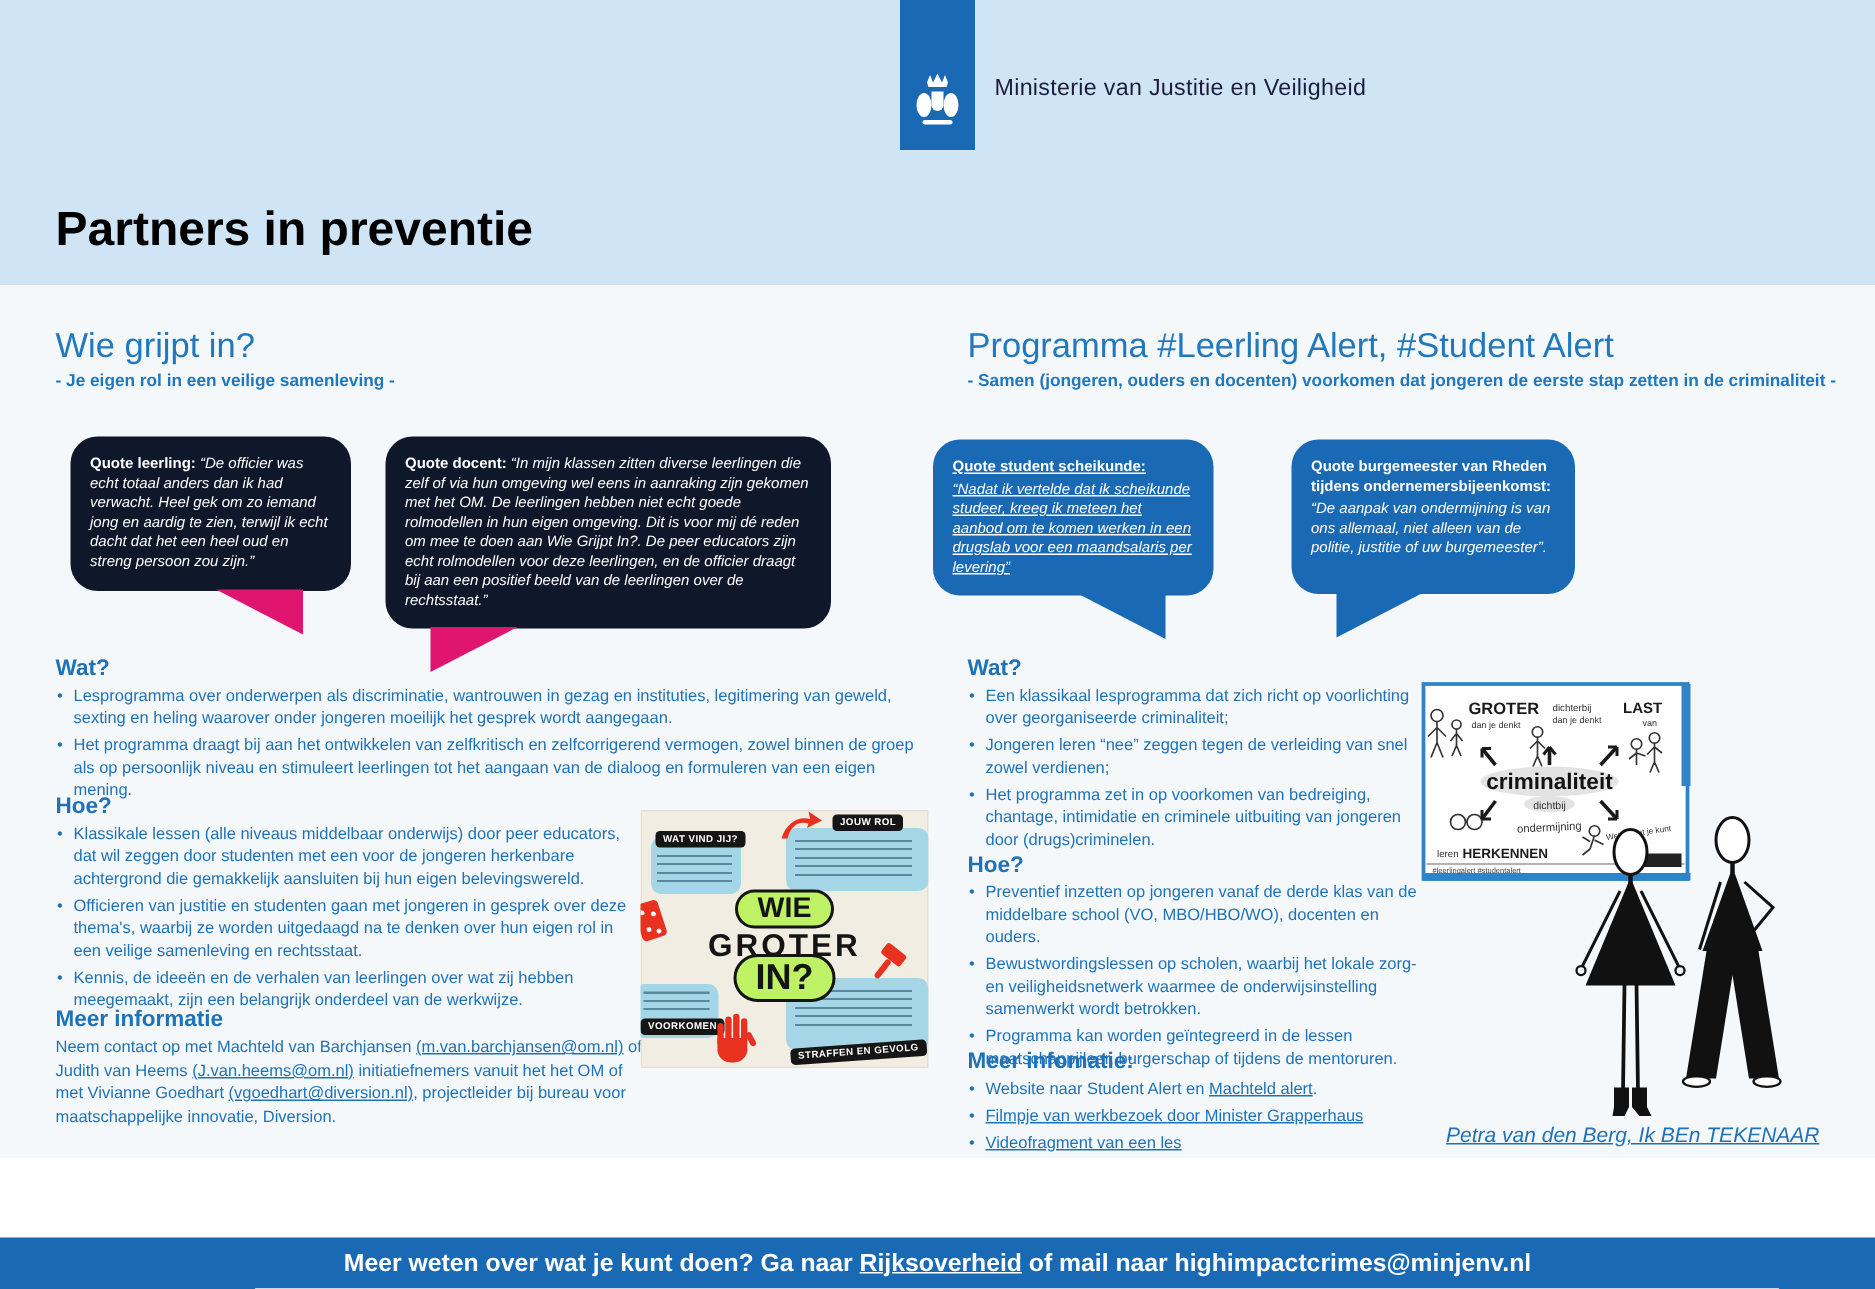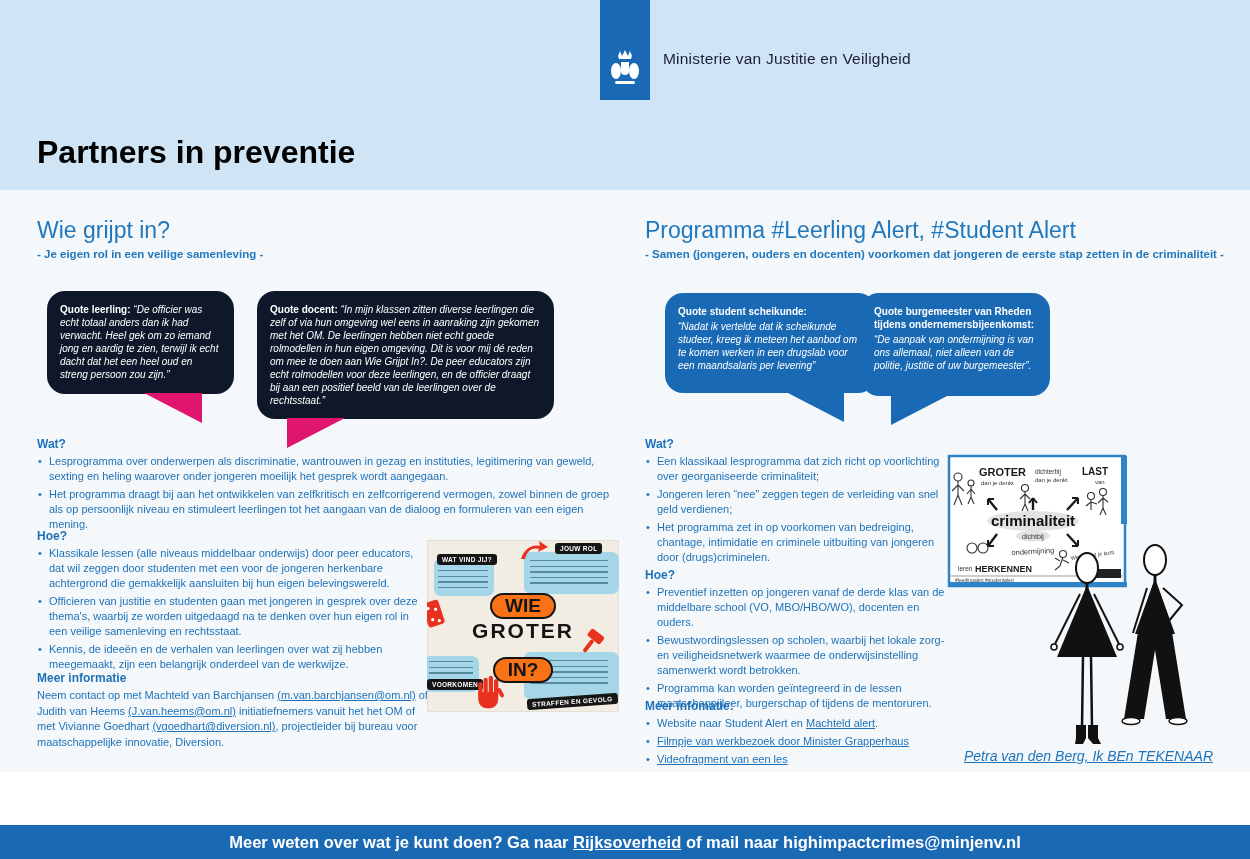--- a/index.html
+++ b/index.html
@@ -24,36 +24,36 @@
   .bubble::after{content:"";position:absolute;width:0;height:0;bottom:-29px;}
   .pink.tail-left::after{left:30px;border-top:30px solid #e0156f;border-right:58px solid transparent;}
   .pink.tail-right::after{right:32px;border-top:30px solid #e0156f;border-left:58px solid transparent;}
   .blue.tail-left::after{left:30px;border-top:30px solid #1a69b4;border-right:58px solid transparent;}
   .blue.tail-right::after{right:32px;border-top:30px solid #1a69b4;border-left:58px solid transparent;}
   .q-label{font-weight:bold;}
   .q-text{font-style:italic;}
   .q-block{display:block;margin-top:2px;}
 
   .section{position:absolute;color:#1f72b8;}
-  .section h3{margin:0 0 3px 0;font-size:12px;font-weight:bold;color:#1f72b8;}
+  .section h3{margin:0 0 3px 0;font-size:15px;font-weight:bold;color:#1f72b8;}
   .section ul{margin:0;padding:0;list-style:none;font-size:11px;line-height:1.36;}
   .section li{position:relative;padding-left:12px;margin:0 0 3px 0;}
   .section li::before{content:"\2022";position:absolute;left:1px;}
   .meer-p{margin:0;font-size:11px;line-height:1.42;}
   .link{color:inherit;text-decoration:underline;cursor:pointer;}
 
   
   .card{position:absolute;left:427px;top:540px;width:192px;height:172px;background:#f2ede2;overflow:hidden;
     box-shadow:0 0 0 1px rgba(0,0,0,.05) inset;}
   .cbox{position:absolute;background:#a4d6e7;border-radius:7px;}
   .clabel{position:absolute;background:#151515;color:#fff;font-weight:bold;font-size:6.5px;
     padding:2px 5px;border-radius:3px;white-space:nowrap;letter-spacing:.3px;}
   .lines{position:absolute;background:repeating-linear-gradient(#3d6f86 0 1.4px,transparent 1.4px 5.6px);opacity:.75;}
   .ctitle{position:absolute;left:0;width:100%;text-align:center;font-weight:bold;color:#141414;}
-  .cpill{display:inline-block;border:2.5px solid #141414;border-radius:20px;background:#f97316;padding:0 13px;}
+  .cpill{display:inline-block;border:2.5px solid #141414;border-radius:20px;background:#bef264;padding:0 13px;}
   .cicon{position:absolute;}
 
   
   .sketch{position:absolute;left:945px;top:448px;width:290px;height:320px;}
   .sk-caption{position:absolute;top:300px;right:22px;font-size:14px;font-style:italic;color:#1f72b8;text-decoration:underline;}
 
   .footer-bar{position:absolute;left:0;top:825px;width:1250px;height:34px;background:#1a69b4;color:#fff;
     display:flex;align-items:center;justify-content:center;font-size:16.5px;font-weight:bold;}
   .footer-bar .seg{white-space:pre;}
 </style>
@@ -127,21 +127,21 @@
     <div class="cbox" style="left:-4px;top:116px;width:56px;height:36px;"></div>
     <div class="lines" style="left:2px;top:121px;width:44px;height:14px;"></div>
     <div class="clabel" style="left:0px;top:139px;">VOORKOMEN</div>
 
     <div class="cbox" style="left:97px;top:112px;width:95px;height:48px;"></div>
     <div class="lines" style="left:103px;top:120px;width:78px;height:26px;"></div>
     <div class="clabel" style="left:100px;top:156px;transform:rotate(-4deg);">STRAFFEN EN GEVOLG</div>
 
     <div class="ctitle" style="top:53px;font-size:19px;"><span class="cpill">WIE</span></div>
     <div class="ctitle" style="top:79px;font-size:21px;letter-spacing:2px;">GROTER</div>
-    <div class="ctitle" style="top:117px;font-size:19px;"><span class="cpill">IN?</span></div>
+    <div class="ctitle" style="top:96px;font-size:24px;"><span class="cpill">IN?</span></div>
 
     <span class="cicon" style="left:92px;top:0px;">
       <svg width="30" height="20" viewBox="0 0 30 20">
           <path d="M2 19 C5 9 13 4 21 6 L20 1 L29 7 L19 12 L20 9 C13 7 8 11 6 19 Z" fill="#e8321f"></path>
         </svg>
     </span>
     <span class="cicon" style="left:-6px;top:58px;">
       <svg width="26" height="32" viewBox="0 0 26 32">
           <g transform="rotate(-18 13 16)">
             <rect x="4" y="3" width="17" height="25" rx="3" fill="#e8321f"></rect>
@@ -170,34 +170,34 @@
             <path d="M2.6 14 h16 v6 a7 7 0 0 1 -7 7 h-2 a7 7 0 0 1 -7 -7 z"></path>
             <rect x="17.5" y="11" width="3.2" height="8" rx="1.6" transform="rotate(-28 19 12)"></rect>
           </g>
         </svg>
     </span>
   </div>
 
   <div class="col-h2" style="left:645px;top:217px;">Programma #Leerling Alert, #Student Alert</div>
   <div class="col-sub" style="left:645px;top:248px;">- Samen (jongeren, ouders en docenten) voorkomen dat jongeren de eerste stap zetten in de criminaliteit -</div>
 
-  <div class="bubble blue tail-right" style="left:665px;top:293px;width:211px;min-height:100px;">
+  <div class="bubble blue tail-right" style="left:622px;top:293px;width:187px;min-height:100px;text-decoration:underline;">
     <span class="q-label">Quote student scheikunde:</span>
     <span class="q-text q-block">“Nadat ik vertelde dat ik scheikunde studeer, kreeg ik meteen het aanbod om te komen werken in een drugslab voor een maandsalaris per levering”</span>
   </div>
   <div class="bubble blue tail-left" style="left:861px;top:293px;width:189px;min-height:103px;">
     <span class="q-label">Quote burgemeester van Rheden tijdens ondernemersbijeenkomst:</span>
     <span class="q-text q-block">“De aanpak van ondermijning is van ons allemaal, niet alleen van de politie, justitie of uw burgemeester”.</span>
   </div>
 
   <div class="section" style="left:645px;top:437px;width:300px;">
     <h3>Wat?</h3>
     <ul>
       <li>Een klassikaal lesprogramma dat zich richt op voorlichting over georganiseerde criminaliteit;</li>
-      <li>Jongeren leren “nee” zeggen tegen de verleiding van snel geld verdienen;</li>
+      <li>Jongeren leren “nee” zeggen tegen de verleiding van snel zowel verdienen;</li>
       <li>Het programma zet in op voorkomen van bedreiging, chantage, intimidatie en criminele uitbuiting van jongeren door (drugs)criminelen.</li>
     </ul>
   </div>
 
   <div class="section" style="left:645px;top:568px;width:300px;">
     <h3>Hoe?</h3>
     <ul>
       <li>Preventief inzetten op jongeren vanaf de derde klas van de middelbare school (VO, MBO/HBO/WO), docenten en ouders.</li>
       <li>Bewustwordingslessen op scholen, waarbij het lokale zorg- en veiligheidsnetwerk waarmee de onderwijsinstelling samenwerkt wordt betrokken.</li>
       <li>Programma kan worden geïntegreerd in de lessen maatschappijleer, burgerschap of tijdens de mentoruren.</li>

